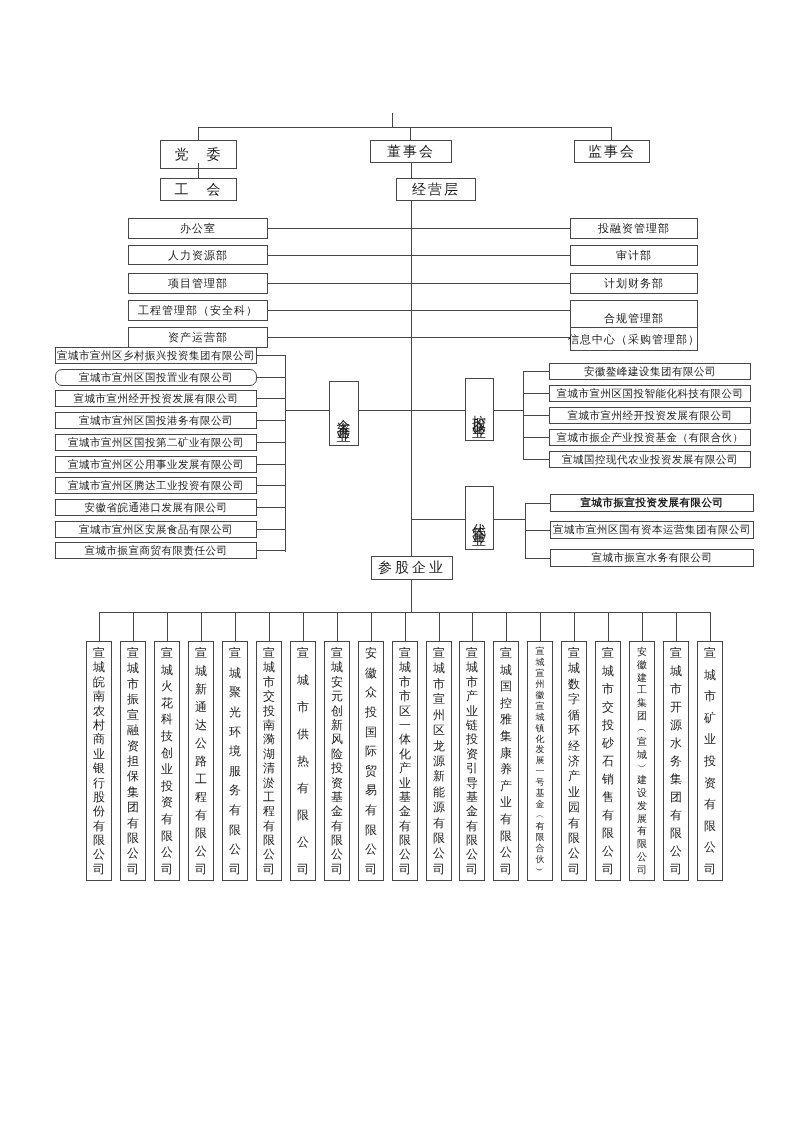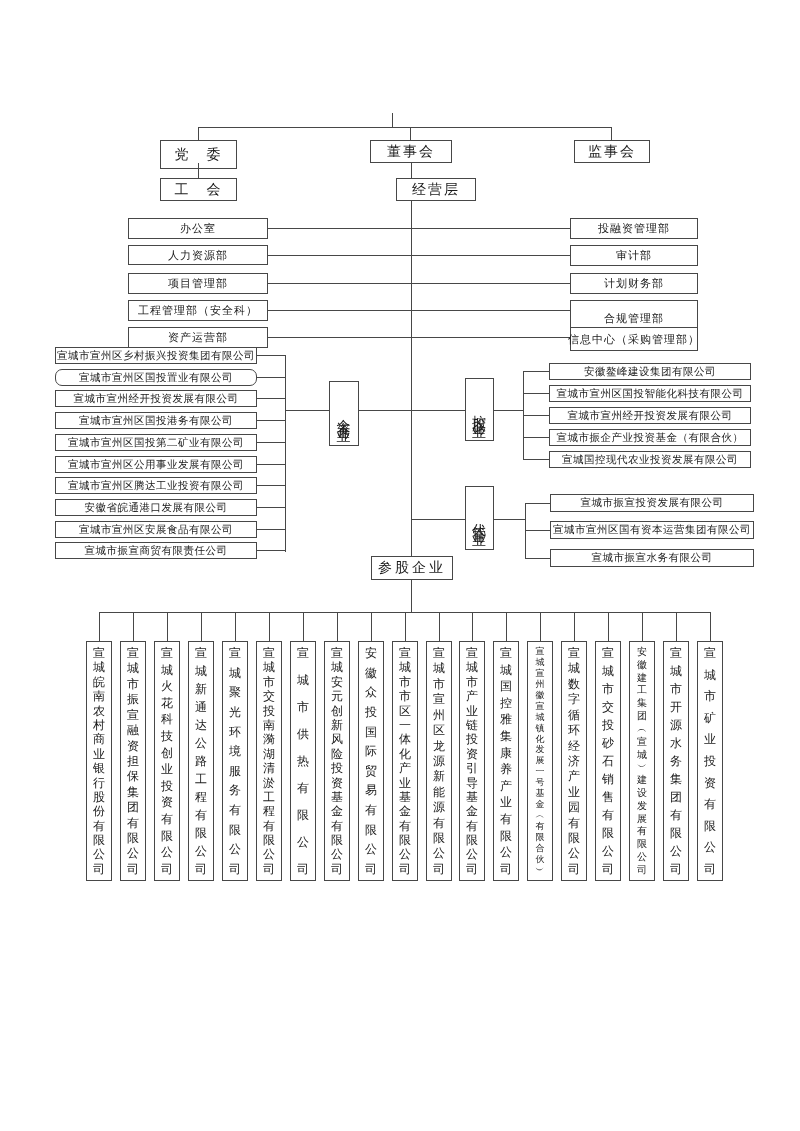--- a/index.html
+++ b/index.html
@@ -97,21 +97,21 @@
       <div class="line" style="left: 523px; top: 393px; width: 26px; height: 1px;"></div>
       <div class="box co" style="left: 549px; top: 407px; width: 202px; height: 17px;">宣城市宣州经开投资发展有限公司</div>
       <div class="line" style="left: 523px; top: 415px; width: 26px; height: 1px;"></div>
       <div class="box co" style="left: 549px; top: 429px; width: 202px; height: 17px;">宣城市振企产业投资基金（有限合伙）</div>
       <div class="line" style="left: 523px; top: 437px; width: 26px; height: 1px;"></div>
       <div class="box co" style="left: 549px; top: 451px; width: 202px; height: 17px;">宣城国控现代农业投资发展有限公司</div>
       <div class="line" style="left: 523px; top: 459px; width: 26px; height: 1px;"></div>
       <div class="line" style="left: 523px; top: 371px; width: 1px; height: 89px;"></div>
       <div class="line" style="left: 411px; top: 410px; width: 54px; height: 1px;"></div>
       <div class="line" style="left: 494px; top: 410px; width: 29px; height: 1px;"></div>
-      <div class="box co" style="left: 550px; top: 494px; width: 204px; height: 18px;">宣城市振宣投资发展有限公司</div>
+      <div class="box co" style="left: 550px; top: 494px; width: 204px; height: 18px; font-weight: bold;">宣城市振宣投资发展有限公司</div>
       <div class="line" style="left: 525px; top: 503px; width: 25px; height: 1px;"></div>
       <div class="box co" style="left: 550px; top: 521px; width: 204px; height: 18px;">宣城市宣州区国有资本运营集团有限公司</div>
       <div class="line" style="left: 525px; top: 530px; width: 25px; height: 1px;"></div>
       <div class="box co" style="left: 550px; top: 549px; width: 204px; height: 18px;">宣城市振宣水务有限公司</div>
       <div class="line" style="left: 525px; top: 558px; width: 25px; height: 1px;"></div>
       <div class="line" style="left: 525px; top: 503px; width: 1px; height: 56px;"></div>
       <div class="line" style="left: 411px; top: 519px; width: 54px; height: 1px;"></div>
       <div class="line" style="left: 494px; top: 519px; width: 31px; height: 1px;"></div>
       <div class="line" style="left: 99px; top: 612px; width: 612px; height: 1px;"></div>
       <div class="line" style="left: 99px; top: 612px; width: 1px; height: 29px;"></div>

